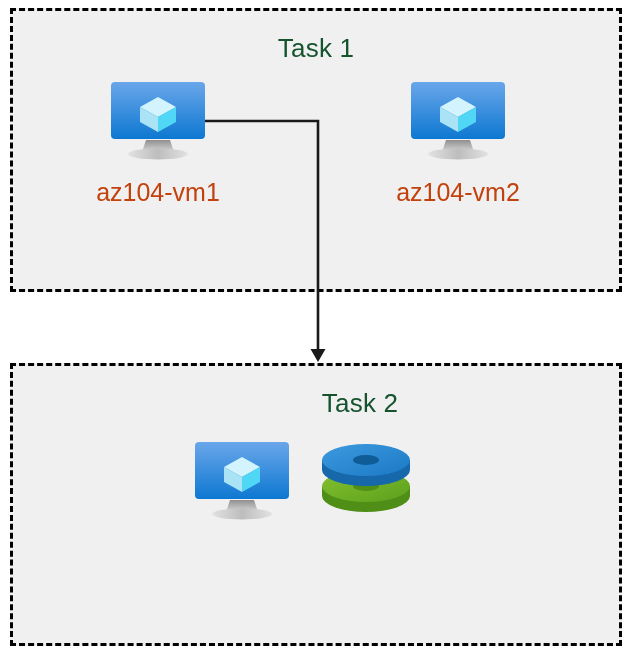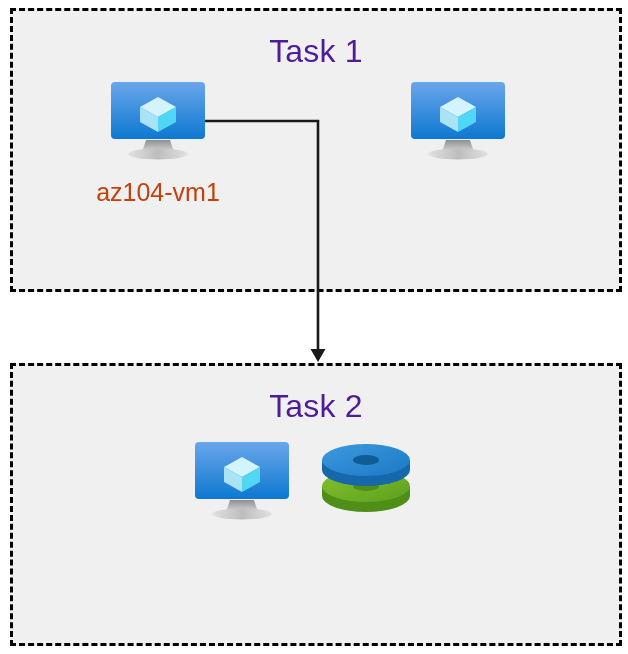--- a/index.html
+++ b/index.html
@@ -23,28 +23,28 @@
   }
 
   
   .task-box {
     position: absolute;
     background: #f0f0f0;
     border: 3px dashed #000000;
     box-sizing: border-box;
   }
   #task1-box { left: 10px;  top: 8px;   width: 612px; height: 284px; }
-  #task2-box { left: 10px;  top: 363px; width: 612px; height: 283px; }
+  #task2-box { left: 10px;  top: 363px; width: 612px; height: 283px; padding-left: 44px; }
 
   .task-title {
     position: absolute;
     width: 100%;
     text-align: center;
-    color: #4c1d95;
-    font-size: 32px;
+    color: #14532d;
+    font-size: 26px;
     letter-spacing: 0.2px;
     white-space: nowrap;
   }
   #task1-title { top: 22px; }
   #task2-title { top: 22px; }
 
   
   .node {
     position: absolute;
     text-align: center;
@@ -162,20 +162,21 @@
         <path d="M38 60 h24 l4 12 h-32 z" fill="url(#stand2)"></path>
         <ellipse cx="50" cy="74" rx="30" ry="5.5" fill="url(#base2)"></ellipse>
         <g>
           <path d="M50 17 L68 27 L50 37 L32 27 Z" fill="#d4f4fd"></path>
           <path d="M32 27 L50 37 L50 52 L32 42 Z" fill="#a9e3f5"></path>
           <path d="M68 27 L50 37 L50 52 L68 42 Z" fill="#4fd7f5"></path>
         </g>
       </svg>
     </div>
     <div class="node-label">
+      <span>az104-vm2</span>
     </div>
   </div>
 
   <div class="task-box" id="task2-box">
     <div class="task-title" id="task2-title">Task 2</div>
   </div>
 
   <div class="node" id="node-task2-icons">
     <div class="icon-row">
       <div class="vm-icon">

